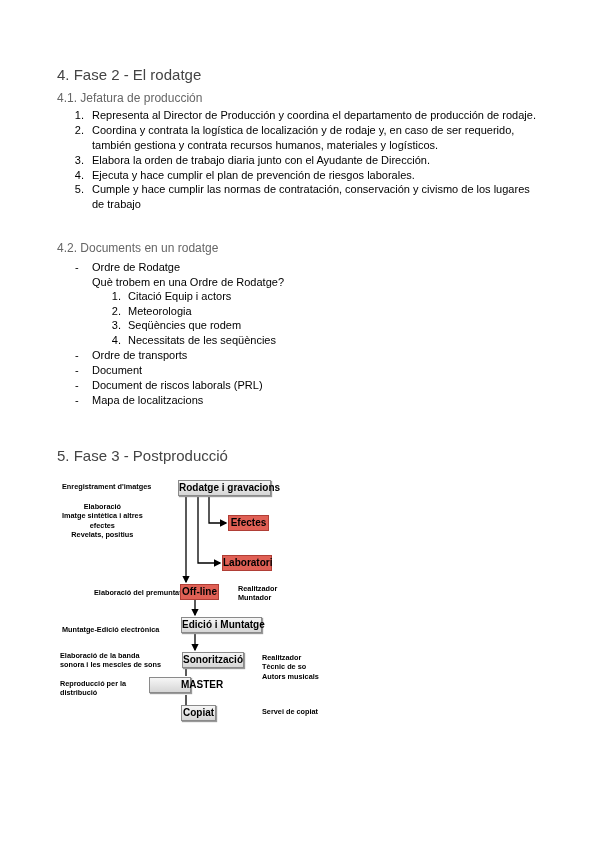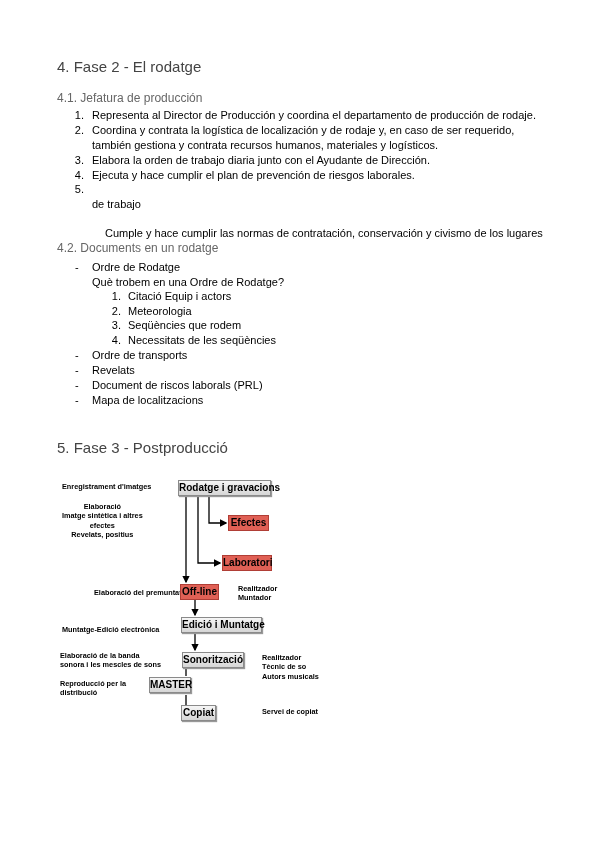--- a/index.html
+++ b/index.html
@@ -1,18 +1,18 @@
 <!DOCTYPE html>
 <html><head>
 <meta charset="utf-8">
 <style>
   html, body { margin:0; padding:0; background:#ffffff; }
   body { width:600px; height:848px; position:relative; overflow:hidden; font-family:"Liberation Sans", sans-serif; color:#000; }
   .abs { position:absolute; white-space:nowrap; }
-  .h1 { font-size:15px; color:#444; }
+  .h1 { font-size:15px; color:#444;margin-top:8px; }
   .h2 { font-size:12px; color:#666; }
   .body { font-size:11px; color:#000; line-height:14.8px; }
   .num { position:absolute; text-align:right; width:14px; }
   .dash { position:absolute; }
   .dtext { font-size:7.3px; font-weight:bold; color:#000; line-height:9.4px; position:absolute; white-space:nowrap; }
   .box { position:absolute; box-sizing:border-box; font-size:10px; font-weight:bold; text-align:center; line-height:14px; height:16px; white-space:nowrap; }
   .grey { background:linear-gradient(#f6f6f6,#d6d6d6); border:1px solid #8a8a8a; box-shadow:1px 1px 1px #999; color:#000; }
   .red { background:#e06055; border:1px solid #b03e36; color:#000; }
   svg.lines { position:absolute; left:0; top:0; }
 </style>
@@ -35,21 +35,21 @@
   <div class="abs body" style="top:153px;left:0;">
     <span class="num" style="left:70px;">3.</span>
     <span class="abs" style="left:92px;">Elabora la orden de trabajo diaria junto con el Ayudante de Dirección.</span>
   </div>
   <div class="abs body" style="top:168px;left:0;">
     <span class="num" style="left:70px;">4.</span>
     <span class="abs" style="left:92px;">Ejecuta y hace cumplir el plan de prevención de riesgos laborales.</span>
   </div>
   <div class="abs body" style="top:182px;left:0;">
     <span class="num" style="left:70px;">5.</span>
-    <span class="abs" style="left:105px;margin-top:44px;">Cumple y hace cumplir las normas de contratación, conservación y civismo de los lugares</span>
+    <span class="abs" style="left:92px;">Cumple y hace cumplir las normas de contratación, conservación y civismo de los lugares</span>
     <span class="abs" style="left:92px;top:15px;">de trabajo</span>
   </div>
 </div>
 
 <div class="abs h2" style="left:57px;top:241px;">4.2. Documents en un rodatge</div>
 
 <div>
   <div class="abs body" style="top:260px;left:0;">
     <span class="dash" style="left:75px;">-</span>
     <span class="abs" style="left:92px;">Ordre de Rodatge</span>
@@ -70,21 +70,21 @@
   <div class="abs body" style="top:333px;left:0;">
     <span class="num" style="left:107px;">4.</span>
     <span class="abs" style="left:128px;">Necessitats de les seqüències</span>
   </div>
   <div class="abs body" style="top:348px;left:0;">
     <span class="dash" style="left:75px;">-</span>
     <span class="abs" style="left:92px;">Ordre de transports</span>
   </div>
   <div class="abs body" style="top:363px;left:0;">
     <span class="dash" style="left:75px;">-</span>
-    <span class="abs" style="left:92px;">Revelats</span>
+    <span class="abs" style="left:92px;">Document</span>
   </div>
   <div class="abs body" style="top:378px;left:0;">
     <span class="dash" style="left:75px;">-</span>
     <span class="abs" style="left:92px;">Document de riscos laborals (PRL)</span>
   </div>
   <div class="abs body" style="top:393px;left:0;">
     <span class="dash" style="left:75px;">-</span>
     <span class="abs" style="left:92px;">Mapa de localitzacions</span>
   </div>
 </div>
@@ -126,21 +126,21 @@
     <div>Reproducció per la</div>
     <div>distribució</div>
   </div>
 
   <div class="box grey" style="left:178px;top:480px;width:93px;">Rodatge i gravacions</div>
   <div class="box red" style="left:228px;top:515px;width:41px;">Efectes</div>
   <div class="box red" style="left:222px;top:555px;width:50px;">Laboratori</div>
   <div class="box red" style="left:180px;top:584px;width:39px;">Off-line</div>
   <div class="box grey" style="left:181px;top:617px;width:81px;">Edició i Muntatge</div>
   <div class="box grey" style="left:182px;top:652px;width:62px;">Sonorització</div>
-  <div class="box grey" style="left:149px;top:677px;width:42px;">MASTER</div>
+  <div class="box grey" style="left:149px;top:677px;width:42px;padding-left:31px;">MASTER</div>
   <div class="box grey" style="left:181px;top:705px;width:35px;">Copiat</div>
 
   <div class="dtext" style="left:238px;top:584px;">
     <div>Realitzador</div>
     <div>Muntador</div>
   </div>
   <div class="dtext" style="left:262px;top:653px;">
     <div>Realitzador</div>
     <div>Tècnic de so</div>
     <div>Autors musicals</div>

